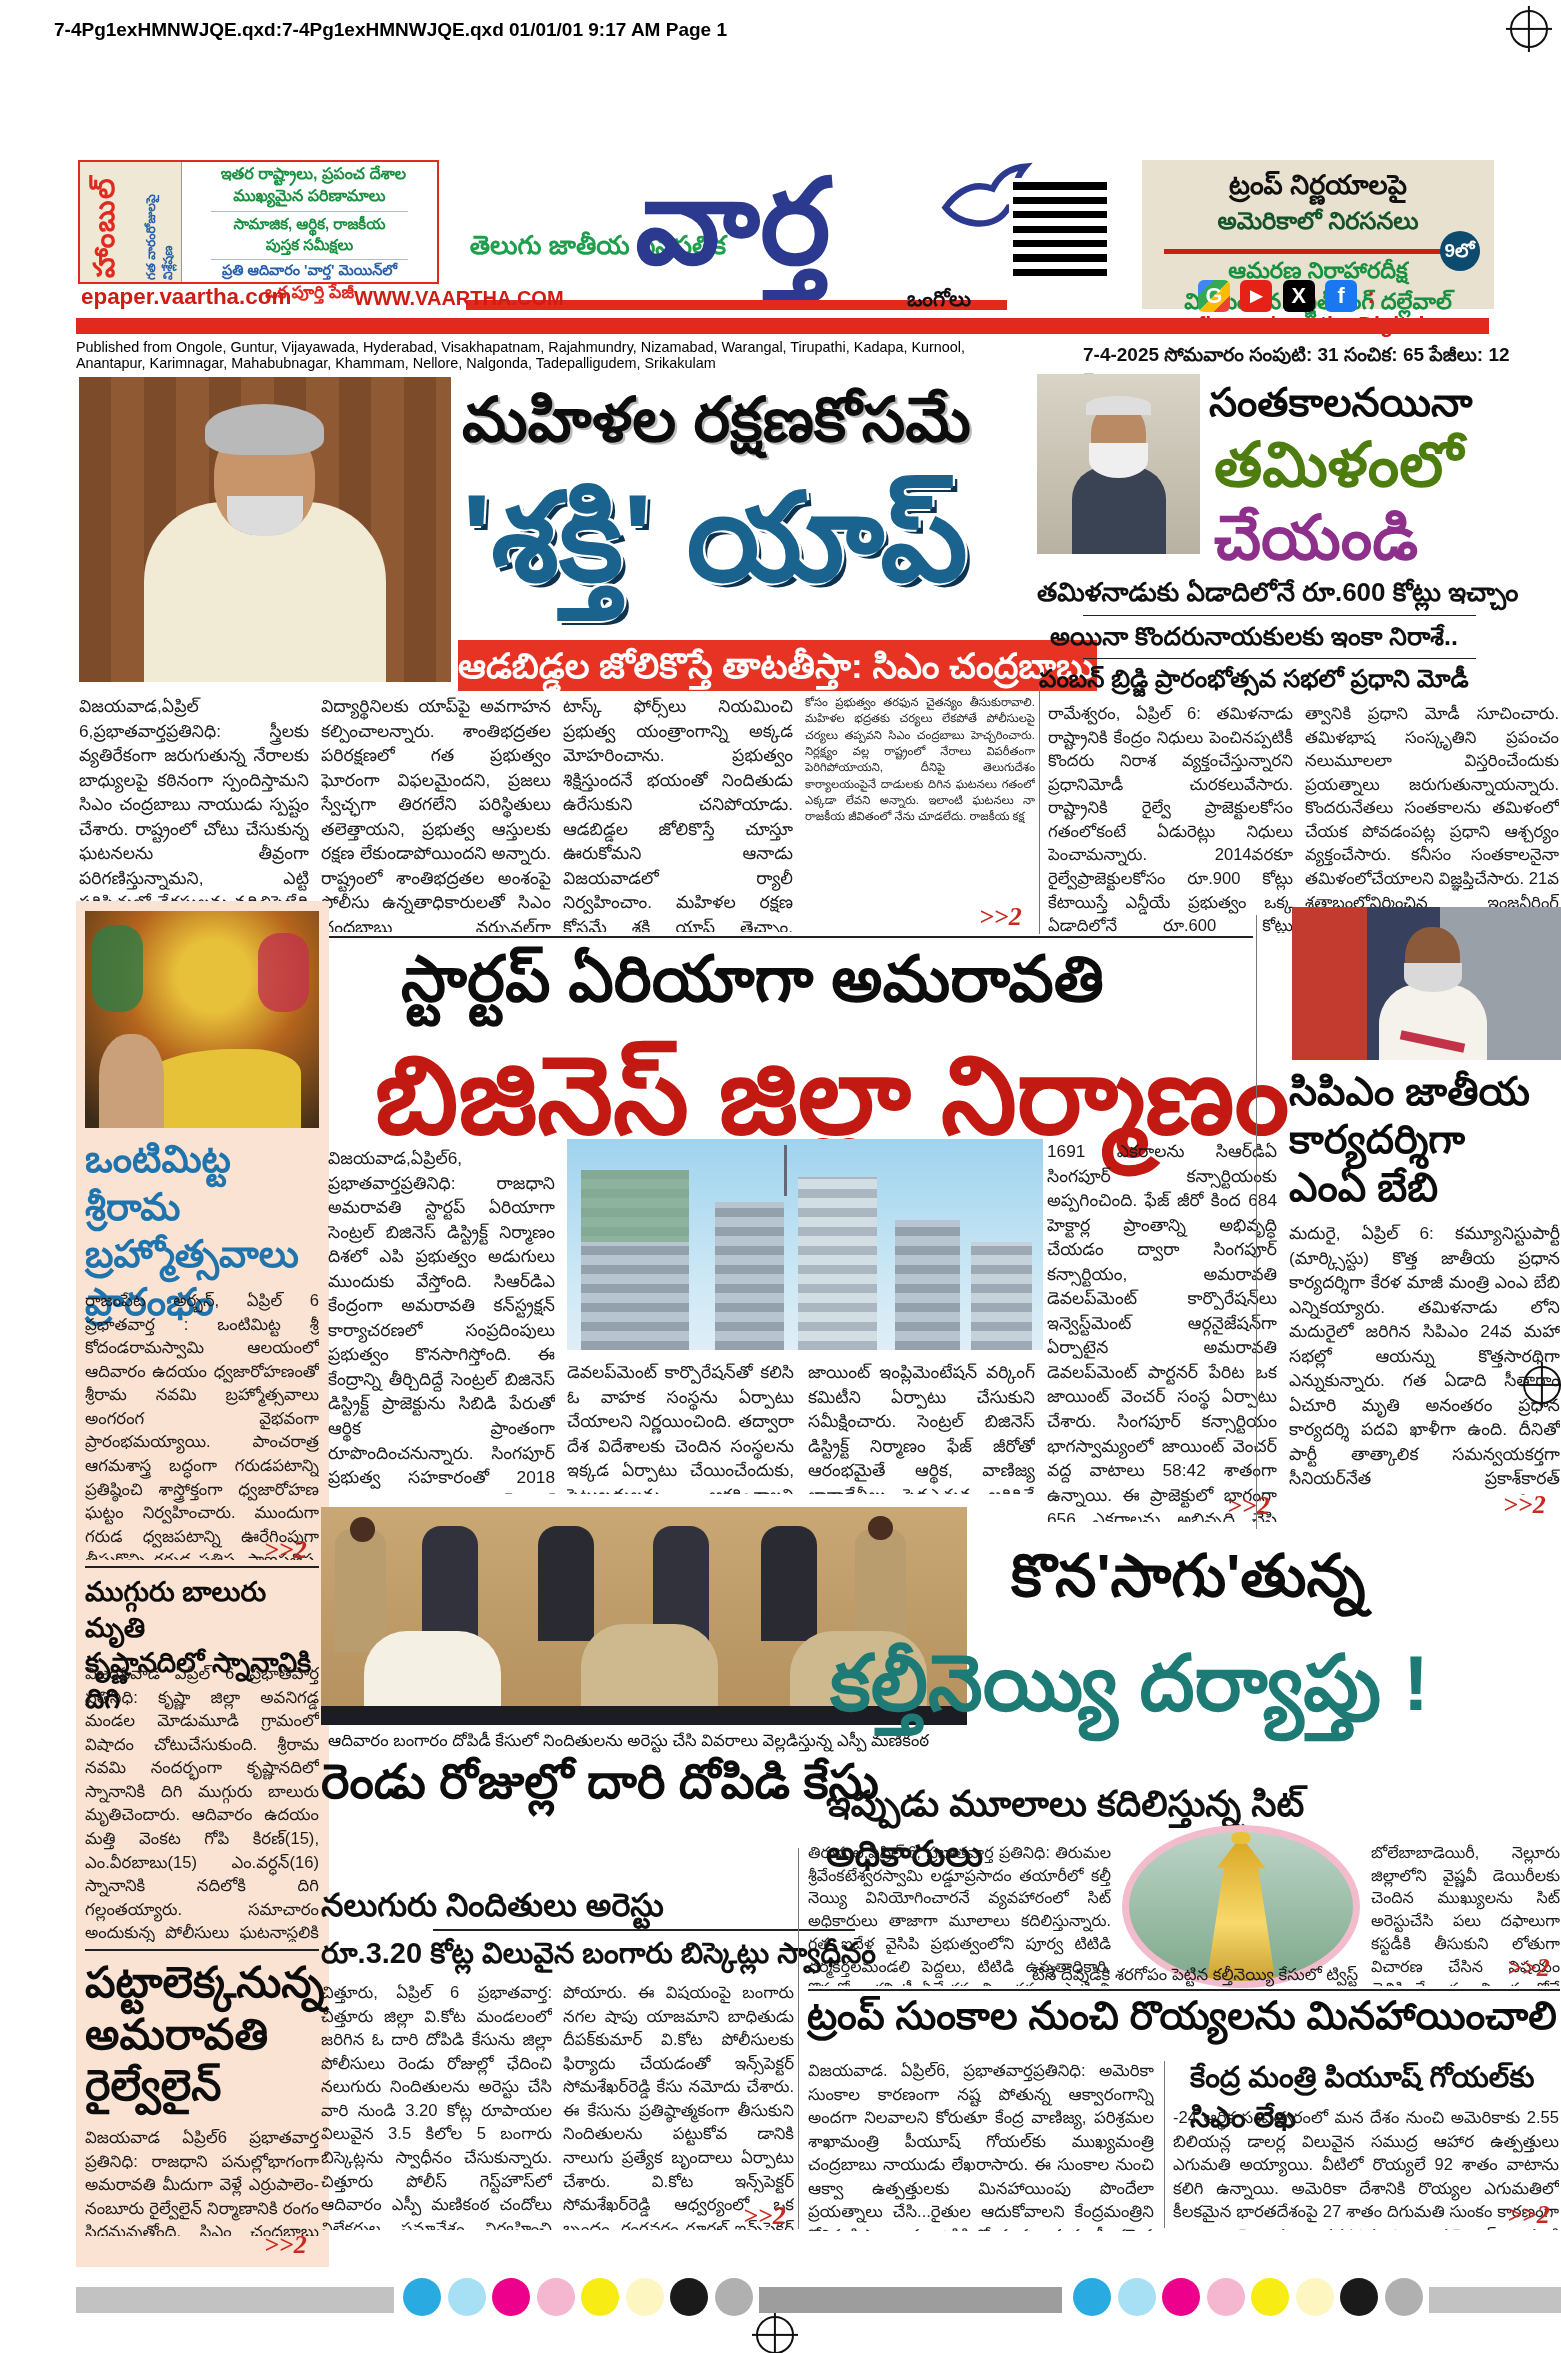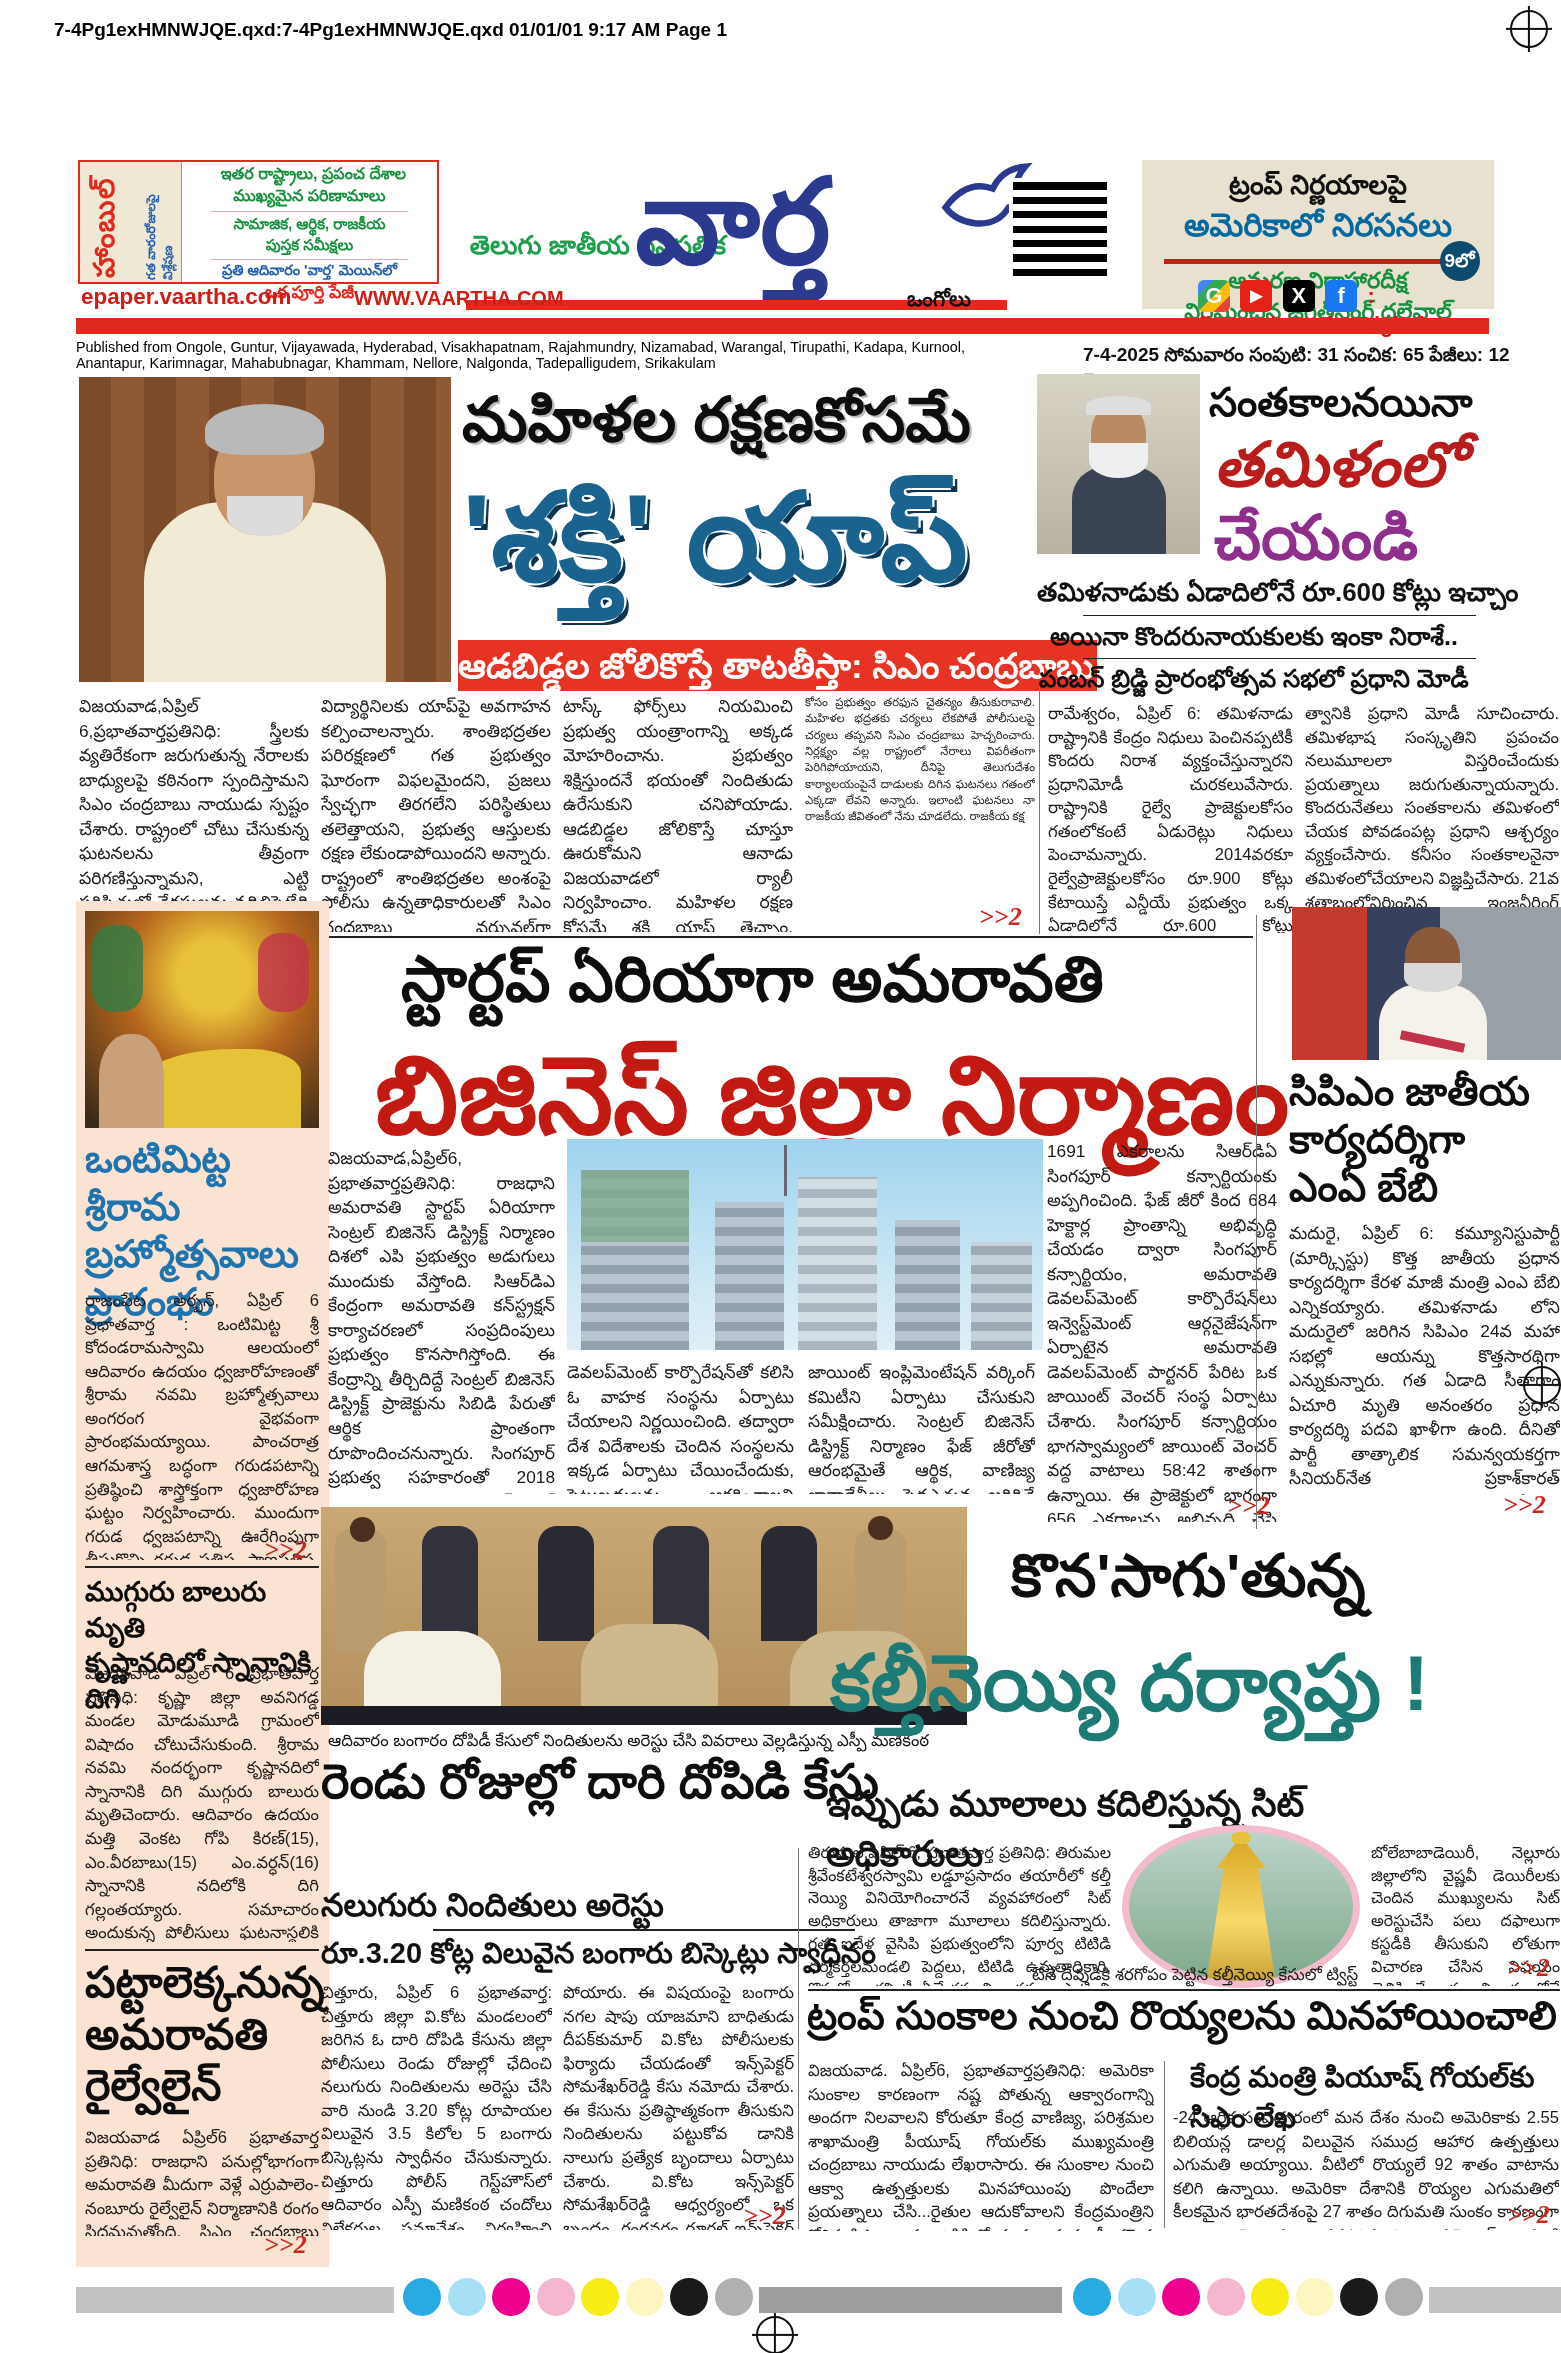--- a/index.html
+++ b/index.html
@@ -54,21 +54,21 @@
   <svg class="a" viewBox="0 0 100 70" style="left:935px;top:159px;width:105px;height:76px;">
     <path d="M10 45 Q30 18 55 27 Q64 8 86 6 Q75 19 78 29 Q90 31 96 27 Q88 44 70 45 Q60 62 38 60 Q20 58 10 45 Z" fill="none" stroke="#2b3a8f" stroke-width="6"></path>
   </svg>
   <div class="a" style="left:466px;top:300px;width:541px;height:10px;background:#e02a20;"></div>
 
   <div class="a photo" style="left:1009px;top:178px;width:94px;height:94px;border:4.3px solid #fff;background:
        repeating-linear-gradient(0deg,#000 0 7.2px,#fff 7.2px 14.4px),repeating-linear-gradient(90deg,#000 0 7.2px,rgba(255,255,255,.85) 7.2px 14.4px);"></div>
 
   <div class="a" style="left:1142px;top:160px;width:352px;height:149px;background:#e9e1cf;text-align:center;padding-top:10px;box-sizing:border-box;">
     <div class="b" style="font-size:27px;color:#111;">ట్రంప్ నిర్ణయాలపై</div>
-    <div class="b" style="font-size:32px;color:#0369a1;">అమెరికాలో నిరసనలు</div>
+    <div class="b" style="font-size:24px;color:#14532d;">అమెరికాలో నిరసనలు</div>
     <div style="position:relative;height:7.2px;margin:5.8px 21.7px 4.3px 21.7px;">
       <div style="position:absolute;left:0;right:29px;top:2.2px;height:5px;background:#cf1d14;"></div>
       <div class="a b" style="right:-7.2px;top:-16px;width:40px;height:40px;border-radius:50%;background:#0c4a6e;color:#fff;font-size:19px;line-height:40px;text-align:center;">9లో</div>
     </div>
     <div class="b" style="font-size:22.4px;color:#17913f;">ఆమరణ నిరాహారదీక్ష</div>
     <div class="b" style="font-size:22.4px;color:#17913f;">విరమించిన జగ్జీత్‌సింగ్ దల్లేవాల్</div>
   </div>
 
   <div class="a b" style="left:81px;top:284px;width:260px;font-size:22.4px;color:#cf1d14;">epaper.vaartha.com</div>
   <div class="a b" style="left:354px;top:287px;width:274px;font-size:20px;color:#cf1d14;">WWW.VAARTHA.COM</div>
@@ -105,21 +105,21 @@
   <div class="a jump" style="left:979px;top:902px;">&gt;&gt;2</div>
   <div class="a rule" style="left:1039px;top:686px;width:1.4px;height:248px;background:#777;"></div>
 
   <div class="a photo" style="left:1037px;top:374px;width:163px;height:180px;background:linear-gradient(#d8d4c6,#b9b2a2);">
     <div style="position:absolute;left:35px;bottom:0;width:94px;height:87px;background:#3a4354;border-radius:32px 32px 0 0;"></div>
     <div style="position:absolute;left:54px;top:29px;width:55px;height:66px;background:#b98a63;border-radius:46%;"></div>
     <div style="position:absolute;left:52px;top:69px;width:59px;height:35px;background:#efefef;border-radius:0 0 50% 50%;"></div>
     <div style="position:absolute;left:49px;top:21.7px;width:65px;height:19px;background:#dedede;border-radius:50% 50% 0 0;"></div>
   </div>
   <div class="a hlblack" style="left:1209px;top:381px;width:354px;font-size:40px;">సంతకాలనయినా</div>
-  <div class="a b" style="left:1214px;top:432px;width:339px;font-size:62px;color:#b91c1c;line-height:1.05;font-style:italic;">తమిళంలో</div>
+  <div class="a b" style="left:1214px;top:432px;width:339px;font-size:62px;color:#4d7c0f;line-height:1.05;">తమిళంలో</div>
   <div class="a b" style="left:1214px;top:505px;width:318px;font-size:62px;color:#8e2f8c;line-height:1.05;">చేయండి</div>
   <div class="a b" style="left:1037px;top:577px;width:491px;font-size:26px;color:#111;">తమిళనాడుకు ఏడాదిలోనే రూ.600 కోట్లు ఇచ్చాం</div>
   <div class="a rule" style="left:1083px;top:615px;width:393px;height:1.4px;"></div>
   <div class="a b" style="left:1050px;top:622px;width:476px;font-size:25px;color:#111;">అయినా కొందరునాయకులకు ఇంకా నిరాశే..</div>
   <div class="a rule" style="left:1083px;top:658px;width:393px;height:1.4px;"></div>
   <div class="a b" style="left:1039px;top:665px;width:491px;font-size:24.5px;color:#111;">పంబన్ బ్రిడ్జి ప్రారంభోత్సవ సభలో ప్రధాని మోడీ</div>
   <div class="a just" style="left:1048px;top:702px;width:245px;height:231px;font-size:16.6px;">రామేశ్వరం, ఏప్రిల్ 6: తమిళనాడు రాష్ట్రానికి కేంద్రం నిధులు పెంచినప్పటికీ కొందరు నిరాశ వ్యక్తంచేస్తున్నారని ప్రధానిమోడీ చురకలువేసారు. రాష్ట్రానికి రైల్వే ప్రాజెక్టులకోసం గతంలోకంటే ఏడురెట్లు నిధులు పెంచామన్నారు. 2014వరకూ రైల్వేప్రాజెక్టులకోసం రూ.900 కోట్లు కేటాయిస్తే ఎన్డీయే ప్రభుత్వం ఒక్క ఏడాదిలోనే రూ.600 కోట్లు కేటాయించిందన్నారు. రామేశ్వరంలోని పంబన్ వంతెన ప్రారంభించిన అనంతరం అక్కడ ఏర్పాటుచేసిన బహిరంగసభలో ఆయన ప్రసంగిస్తూ డిఎంకె ప్రభుత్వంపై చురకలు వేసారు. వైద్యవిద్యను తమిళభాషలో అందించాలని తద్వారా పేదలకు ప్రయోజనం చేకూరుతుందని రాష్ట్రప్రభు</div>
   <div class="a just" style="left:1305px;top:702px;width:254px;height:206px;font-size:16.6px;">త్వానికి ప్రధాని మోడీ సూచించారు. తమిళభాష సంస్కృతిని ప్రపంచం నలుమూలలా విస్తరించేందుకు ప్రయత్నాలు జరుగుతున్నాయన్నారు. కొందరునేతలు సంతకాలను తమిళంలో చేయక పోవడంపట్ల ప్రధాని ఆశ్చర్యం వ్యక్తంచేసారు. కనీసం సంతకాలనైనా తమిళంలోచేయాలని విజ్ఞప్తిచేసారు. 21వ శతాబ్దంలోనిర్మించిన ఇంజనీరింగ్ అద్భుతం పంబన్ వంతెన అని మోడీ అన్నారు. ఈ వంతెన ఆధునికీకరణ డిమాండ్ దశాబ్దాలనుంచి ఉందన్నారు. ప్రజలకు రవాణాపరంగానేకాకుండా ఉపాధి ఆదాయ వృద్ధికి కూడా ఎంతో ఉపయోగక రంగా ఉంటుందన్నారు. మా ప్రభుత్వం</div>
   <div class="a jump" style="left:1506px;top:901px;">&gt;&gt;2</div>
 

